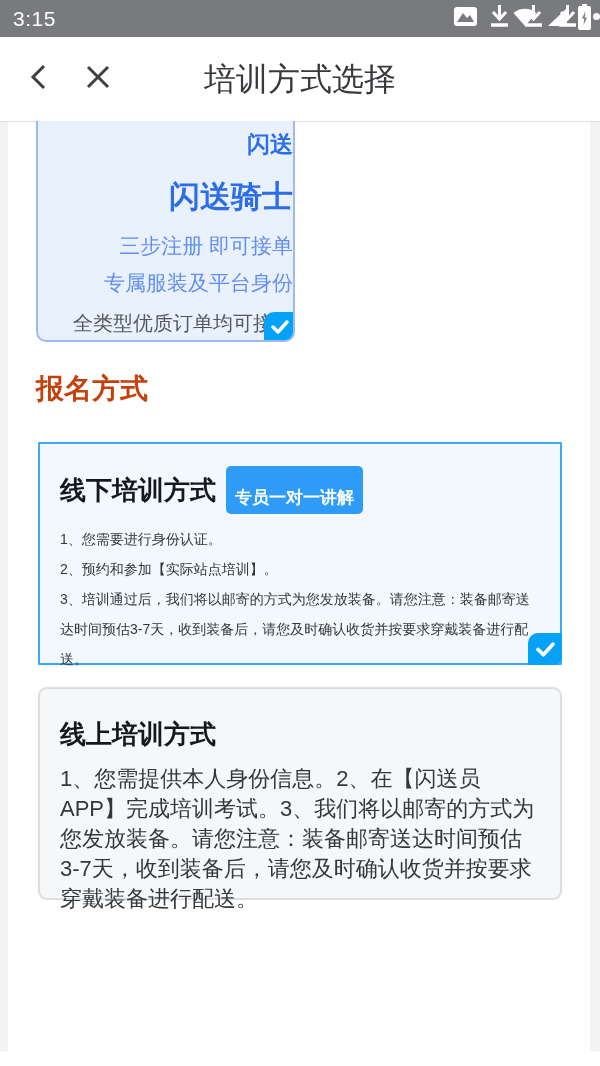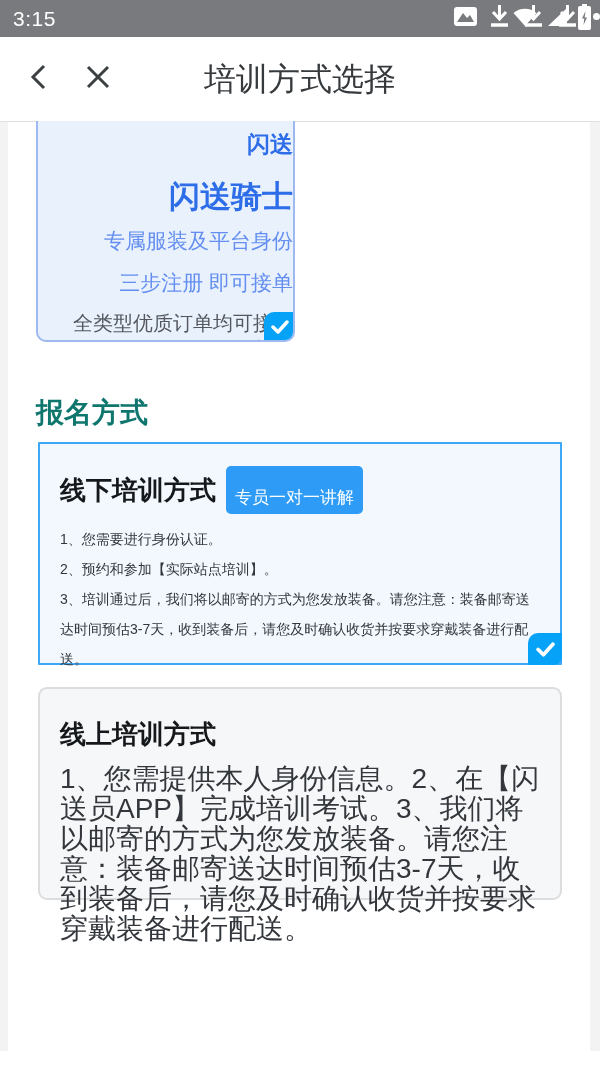--- a/index.html
+++ b/index.html
@@ -47,43 +47,43 @@
   .cc-desc{margin:13px 20px 0 20px;font-size:20px;line-height:26px;color:#54585e;}
   
   .check-badge{
     position:absolute;right:-2px;bottom:-2px;width:34px;height:32px;
     background:#06a2f8;border-radius:10px 0 8px 0;
     display:flex;align-items:center;justify-content:center;
   }
   .carousel-card .check-badge{width:31px;height:30px;}
   
   .section-title{
-    position:absolute;left:36px;top:272px;font-size:28px;font-weight:700;color:#0f766e;text-align:center;
+    position:absolute;left:36px;top:248px;font-size:28px;font-weight:700;color:#c2410c;text-align:center;
   }
   
   .offline-card{
     position:absolute;left:38px;top:320px;width:524px;height:223px;
     background:#f3f8fe;border:2px solid #3fa7f6;border-radius:1px;
     box-sizing:border-box;cursor:pointer;
   }
   .oc-title-row{display:flex;align-items:center;margin:22px 0 0 20px;}
   .oc-title{font-size:26px;font-weight:700;color:#15181b;}
   .oc-badge{
     margin-left:10px;background:#2e9cf7;color:#fff;font-size:17px;
-    padding:20px 9px 5px;border-radius:5px;white-space:nowrap;
+    padding:20px 9px 5px;border-radius:5px;white-space:nowrap;font-weight:bold;
   }
   .oc-lines{margin:10px 20px 0 20px;font-size:14px;line-height:30px;color:#33373c;}
   
   .online-card{
     position:absolute;left:38px;top:565px;width:524px;height:213px;
     background:#f6f7f8;border:2px solid #dcddDF;border-radius:9px;
     box-sizing:border-box;cursor:pointer;
   }
   .onc-title{margin:28px 0 0 20px;font-size:26px;font-weight:700;color:#15181b;}
-  .onc-body{margin:12px 20px 0 20px;font-size:28px;line-height:30px;color:#33373c;}
+  .onc-body{margin:12px 20px 0 20px;font-size:22px;line-height:30px;color:#33373c;}
   
   .note{
     position:absolute;left:0;top:805px;width:600px;text-align:center;
     font-size:21px;color:#97999d;
   }
   .note .star{color:#f4443c;margin-right:2px;}
   
   .join-button{
     position:absolute;left:53px;top:848px;width:495px;height:68px;
     border:none;border-radius:34px;cursor:pointer;
@@ -166,22 +166,22 @@
     <div class="nav-title">培训方式选择</div>
   </div>
 
   <div class="content">
     <div class="gutter left"></div>
     <div class="gutter right"></div>
 
     <div class="carousel-card">
       <div class="cc-brand">闪送</div>
       <div class="cc-title">闪送骑士</div>
+      <div class="cc-sub first">三步注册 即可接单</div>
       <div class="cc-sub">专属服装及平台身份</div>
-      <div class="cc-sub first">三步注册 即可接单</div>
       <div class="cc-desc">
         <span>全类型优质订单均可接取单</span><br>
         
       </div>
       <div class="check-badge">
         <svg width="18" height="14" viewBox="0 0 18 14">
             <polyline points="2,7 7,12 16,2" fill="none" stroke="#fff" stroke-width="3.5" stroke-linecap="round" stroke-linejoin="round"></polyline>
           </svg>
       </div>
     </div>

